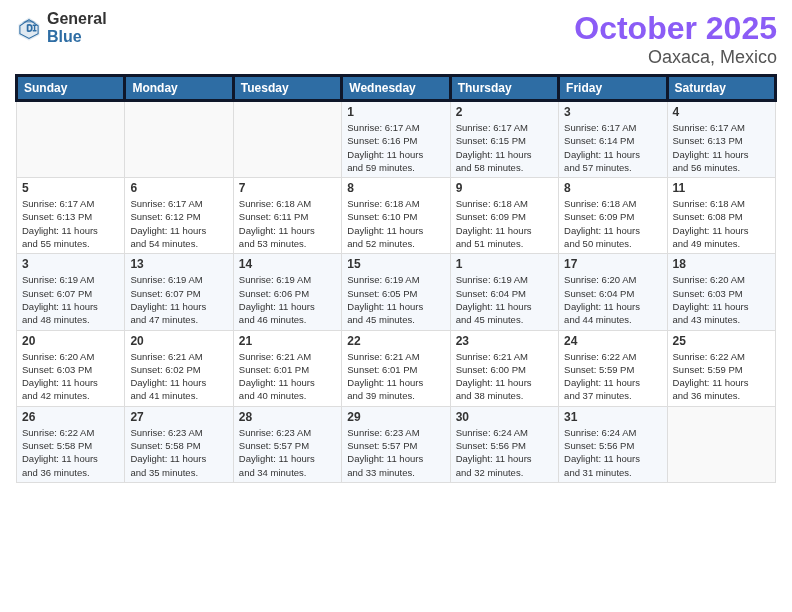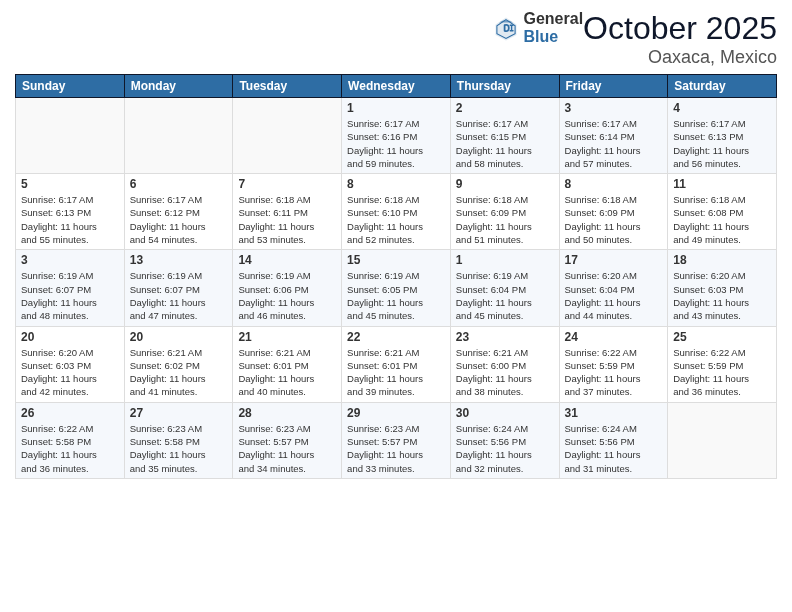--- a/index.html
+++ b/index.html
@@ -9,21 +9,20 @@
       width: 792px;
       height: 612px;
       overflow: hidden;
     }
     .page {
       width: 792px;
       height: 460px;
       padding: 10px 15px;
       display: flex;
       flex-direction: column;
-      align-items: flex-end;
     }
     .header {
       display: flex;
       justify-content: space-between;
       align-items: flex-start;
       margin-bottom: 6px;
     }
     .logo {
       display: flex;
       align-items: center;
@@ -46,40 +45,40 @@
     }
     .logo-icon {
       width: 28px;
       height: 28px;
     }
     .title-block {
       text-align: right;
     }
     .month-title {
       font-size: 32px;
-      font-weight: normal;
-      color: #0f172a;
+      font-weight: bold;
+      color: #8b5cf6;
     }
     .location {
       font-size: 18px;
       color: #555;
     }
     .calendar {
       width: 100%;
       flex: 1;
       border-collapse: collapse;
       border: 1px solid #ccc;
     }
     .calendar th {
       background-color: #2e6da4;
       color: #fff;
       text-align: left;
       padding: 4px 6px;
       font-size: 12px;
-      border: 1px solid #0f172a;
+      border: 3px solid #0f172a;
     }
     .calendar td {
       vertical-align: top;
       padding: 3px 5px;
       border: 1px solid #ddd;
       width: calc(100% / 7);
       background: #fff;
       font-size: 10px;
       color: #333;
     }

